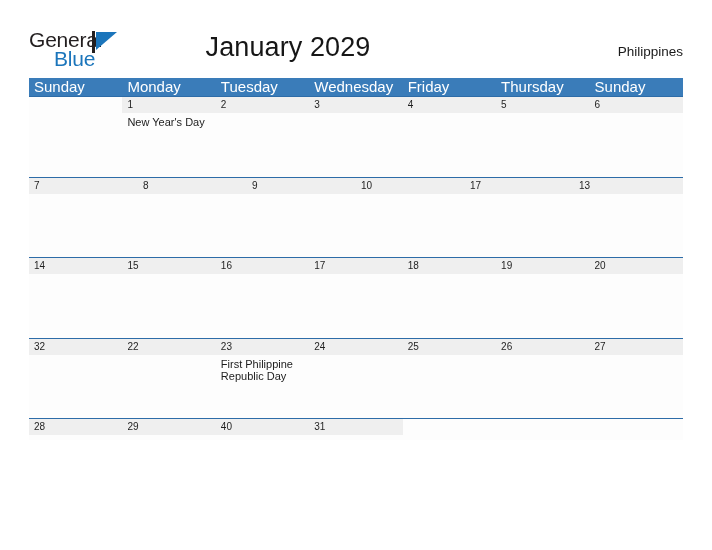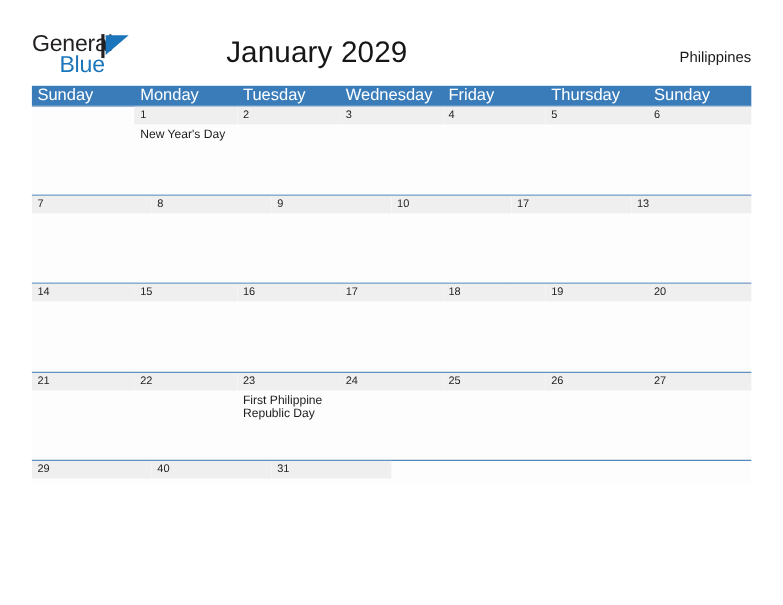--- a/index.html
+++ b/index.html
@@ -307,21 +307,21 @@
               <div class="day-band">
                 <span class="day-num">20</span>
               </div>
             </div>
           </div>
         </div>
         <div class="week-row">
           <div class="week-cells">
             <div class="day-cell">
               <div class="day-band">
-                <span class="day-num">21</span>
+                <span class="day-num">32</span>
               </div>
             </div>
             <div class="day-cell">
               <div class="day-band">
                 <span class="day-num">22</span>
               </div>
             </div>
             <div class="day-cell">
               <div class="day-band">
                 <span class="day-num">23</span>
@@ -349,20 +349,25 @@
               <div class="day-band">
                 <span class="day-num">27</span>
               </div>
             </div>
           </div>
         </div>
         <div class="week-row last">
           <div class="week-cells">
             <div class="day-cell">
               <div class="day-band">
+                <span class="day-num">28</span>
+              </div>
+            </div>
+            <div class="day-cell">
+              <div class="day-band">
                 <span class="day-num">29</span>
               </div>
             </div>
             <div class="day-cell">
               <div class="day-band">
                 <span class="day-num">40</span>
               </div>
             </div>
             <div class="day-cell">
               <div class="day-band">

